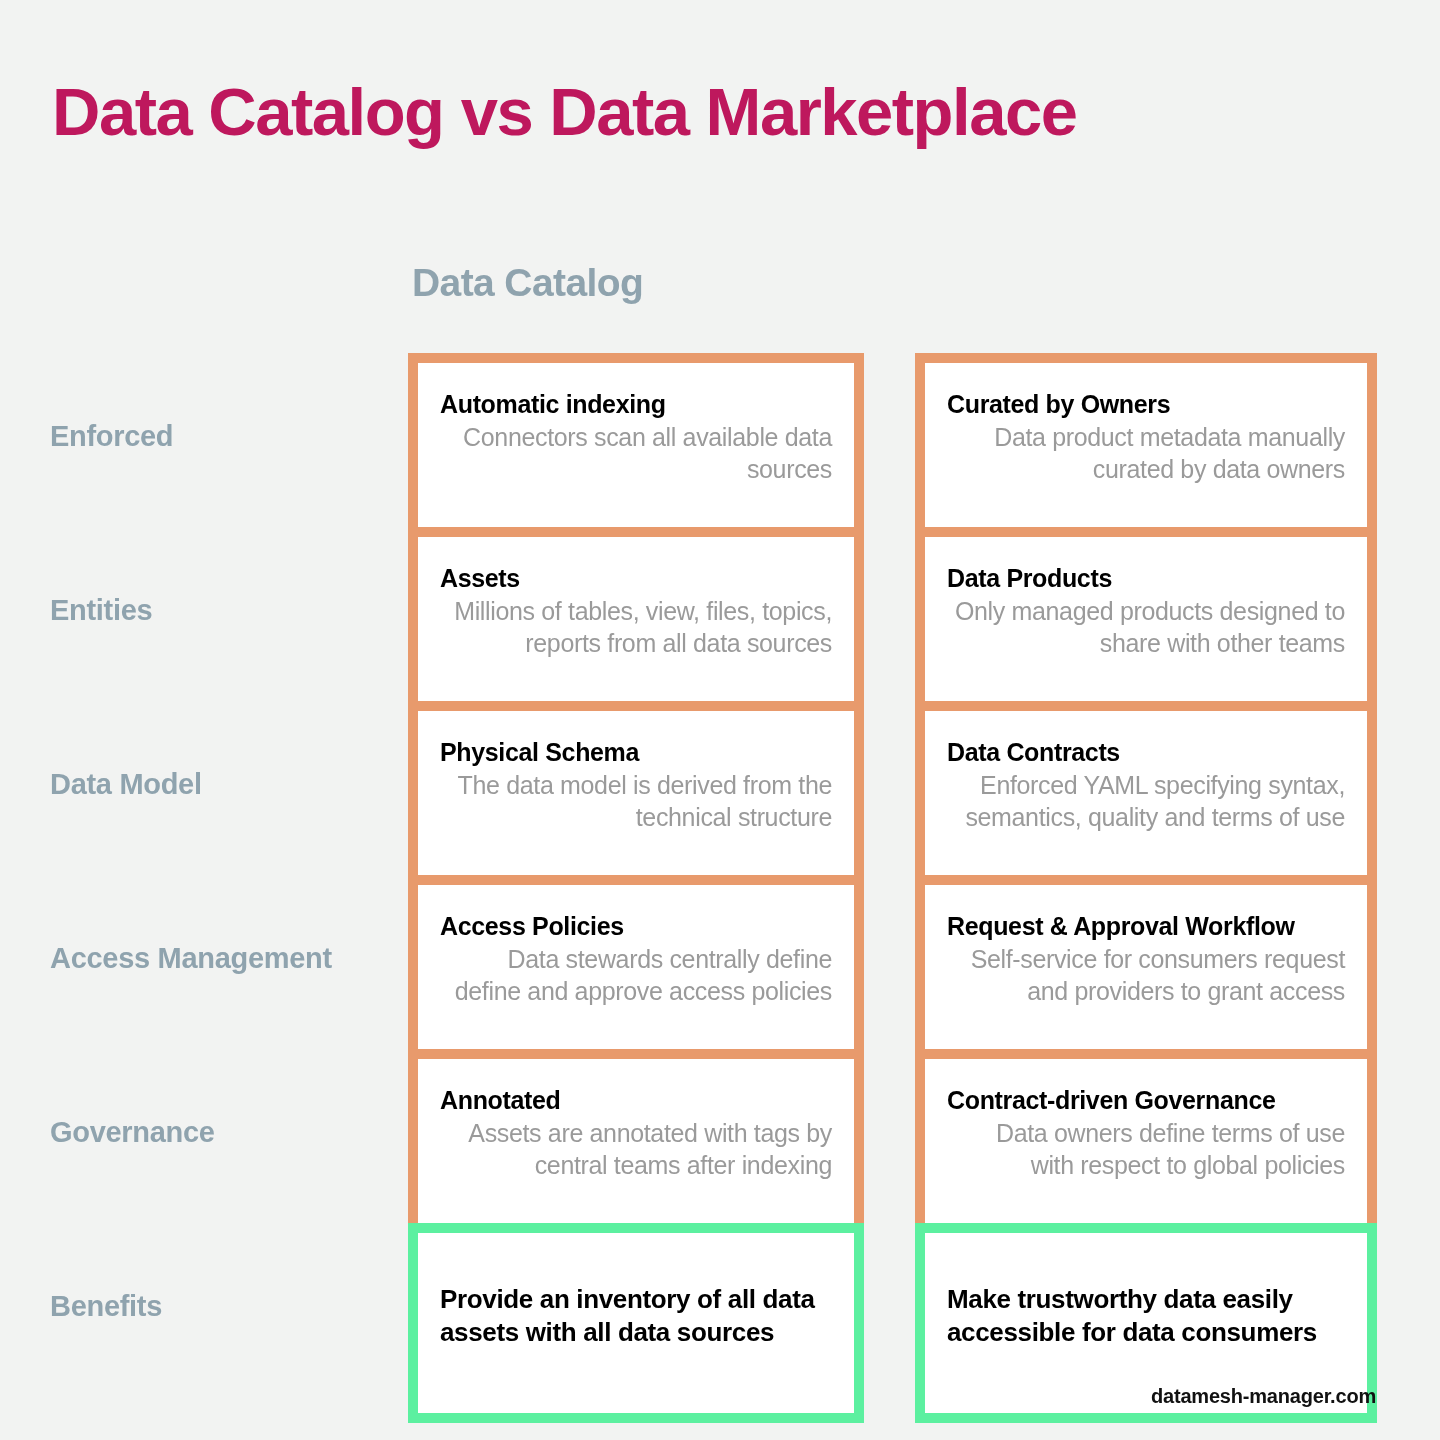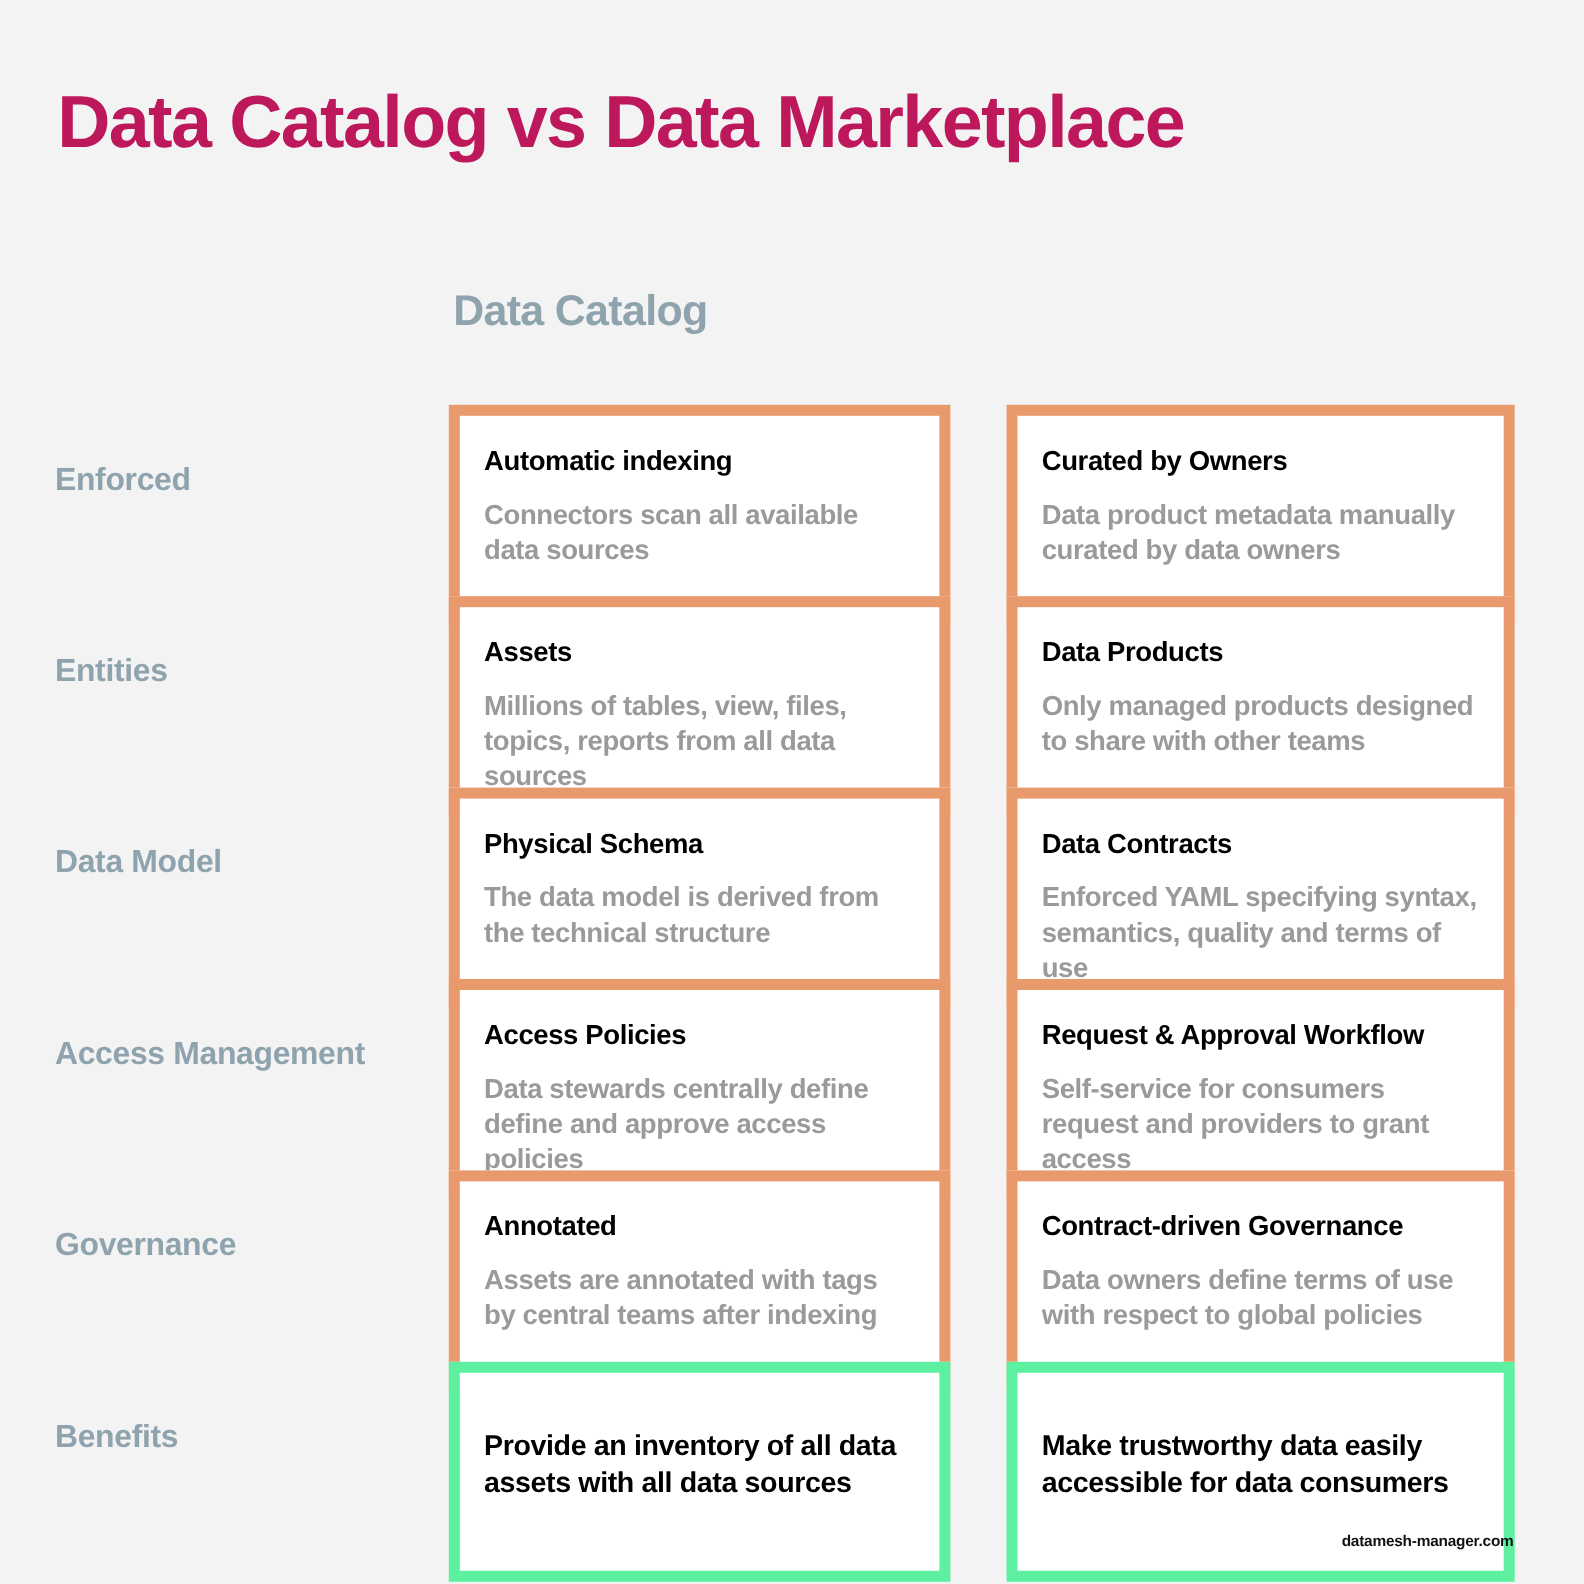--- a/index.html
+++ b/index.html
@@ -70,21 +70,21 @@
     align-items: center;
     font-size: 29px;
     font-weight: 700;
     color: #8FA3AE;
     letter-spacing: -0.3px;
     line-height: 1.15;
   }
 
   .card {
     position: absolute;
-    top: 16px;
+    top: 1px;
     height: 200px;
     border: 10px solid #E89A6C;
     background: #FFFFFF;
     padding: 26px 22px 24px 22px;
     overflow: hidden;
   }
   .card.c1 { left: 408px; width: 456px; }
   .card.c2 { left: 915px; width: 462px; }
 
   .card.benefit { border-color: #5CF0A0; }
@@ -92,44 +92,45 @@
   .card-title {
     font-size: 25px;
     font-weight: 700;
     color: #000000;
     line-height: 1.22;
     letter-spacing: -0.35px;
   }
 
   .card-desc {
     font-size: 25px;
-    font-weight: 700;
+    font-weight: 400;
     color: #9A9A9A;
     line-height: 1.28;
     letter-spacing: -0.35px;
-    margin-top: 17px;
+    margin-top: 1px;
+    text-align: right;
   }
 
   
   .card.benefit {
     display: flex;
     align-items: center;
     padding-top: 10px;
   }
   .card.benefit .card-title {
     font-size: 26px;
     line-height: 1.28;
   }
 
   
   .footer {
     position: absolute;
     right: 64px;
     bottom: 32px;
-    font-size: 14px;
+    font-size: 20px;
     font-weight: 700;
     color: #111111;
     letter-spacing: -0.2px;
     white-space: nowrap;
   }
 </style>
 </head>
 <body>
 
 <div class="page">

